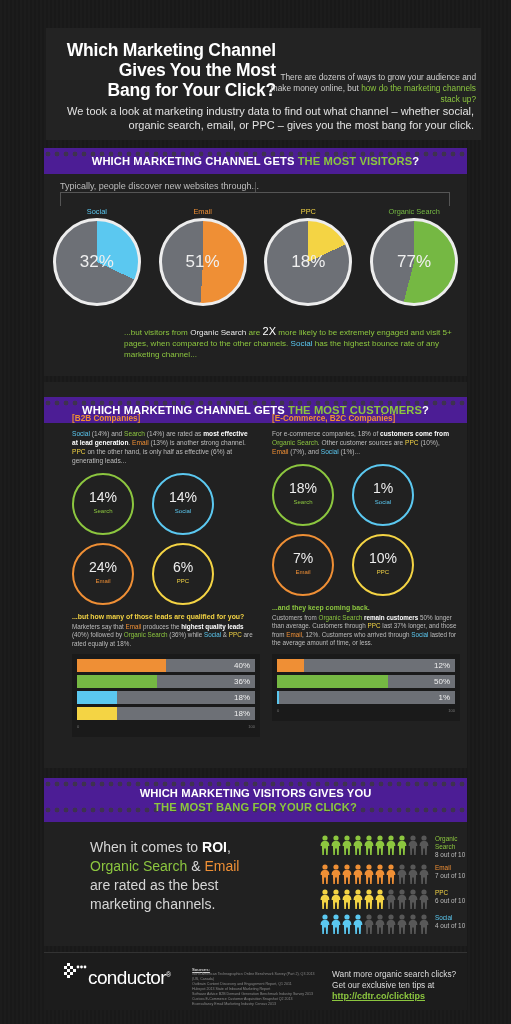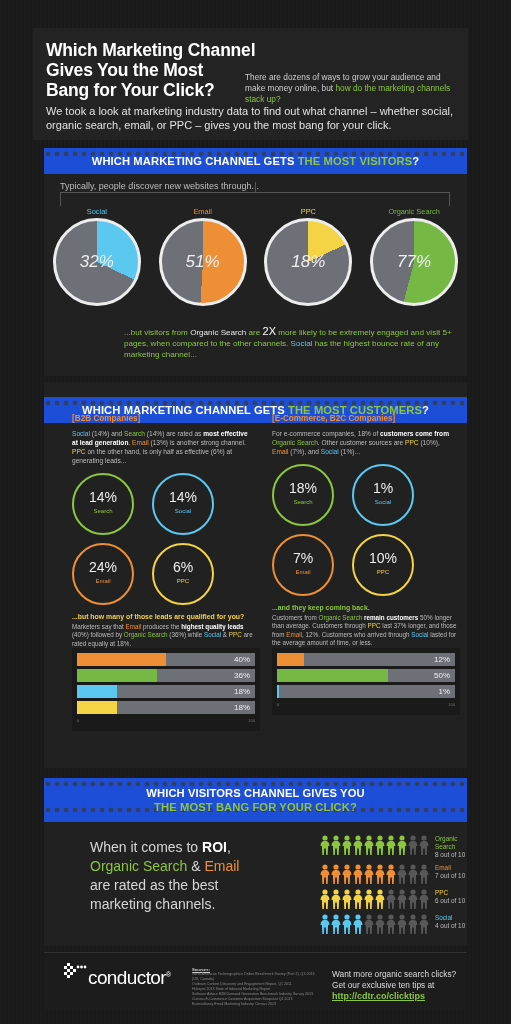--- a/index.html
+++ b/index.html
@@ -11,38 +11,38 @@
     overflow: hidden;
     position: relative;
   }
   .page { position: relative; width: 511px; height: 1024px; background:
      repeating-linear-gradient(90deg, #1c1c1c 0px, #1c1c1c 2px, #191919 2px, #191919 4px); }
 
   
   .panel { position: absolute; background: #232323; }
 
   
-  #hdr { left: 33px; top: 28px; width: 435px; height: 112px; background:#232323; }
+  #hdr { left: 46px; top: 28px; width: 435px; height: 112px; background:#232323;text-align:right; }
   #hdr .title {
     font-size: 17.5px; font-weight: bold; color: #ffffff; line-height: 20px;
     letter-spacing: -0.2px; padding: 12px 0 0 13px; width: 230px;
   }
   #hdr .sub {
     position: absolute; left: 212px; top: 44px; width: 218px;
     font-size: 8.3px; line-height: 11px; color: #cfcfcf;
   }
   #hdr .sub .grn { color: #8cc63f; }
   #hdr .lead {
     position: absolute; left: 13px; top: 76px; width: 415px;
     font-size: 11px; line-height: 14px; color: #e2e2e2;
   }
 
   
   .secbar {
-    position: absolute; height: 26px; background: #1d4ed8;
+    position: absolute; height: 26px; background: #4c1d95;
     display: flex; align-items: center; justify-content: center;
     overflow: hidden;
   }
   .secbar .txt { font-size: 11.2px; font-weight: bold; color: #ffffff; letter-spacing: .1px; z-index:2; }
   .secbar .txt .grn { color: #8cc63f; }
   .peoplestrip {
     position: absolute; top: 0; bottom: 0; width: 100%;
     background-image: radial-gradient(circle at 4px 6px, #3a3a3a 2.4px, transparent 2.6px),
                       linear-gradient(transparent, transparent);
     background-size: 9px 26px;
@@ -52,21 +52,21 @@
   
   #sec1 { position:absolute; left: 44px; top: 148px; width: 423px; height: 228px; background:#212121; }
   #sec1 .bar { left: 0; top: 0; width: 423px; }
   #sec1 .tagline { position:absolute; left: 16px; top: 33px; font-size: 9px; color:#bdbdbd; }
   .pielabels { position:absolute; top: 59px; left: 0; width: 423px; display:flex; }
   .pielabels div { flex:1; text-align:center; font-size: 7.4px; }
   .bracket { position:absolute; left: 16px; top: 44px; width: 390px; height: 14px;
              border-left:1px solid #555; border-right:1px solid #555; border-top:1px solid #555; }
   .bracket:after { content:""; position:absolute; left:50%; top:-11px; width:1px; height:11px; background:#555; }
   .pies { position:absolute; top: 70px; left: 0; width: 423px; display:flex; }
-  .pies .cell { flex:1; display:flex; justify-content:center;font-style:italic; }
+  .pies .cell { flex:1; display:flex; justify-content:center; }
   .pie { position:relative; width: 88px; height: 88px; border-radius:50%;
          border: 3px solid #ededed; }
   .pie .val { position:absolute; inset:0; display:flex; align-items:center; justify-content:center;
               font-size: 17px; color:#efefef; }
   #sec1 .foot { position:absolute; left: 80px; top: 178px; width: 330px;
                 font-size: 8.1px; line-height: 11px; color:#8cc63f; }
   #sec1 .foot .wht { color:#e8e8e8; }
   #sec1 .foot .blu { color:#5bc8f0; }
   #sec1 .foot .big { font-size: 11px; color:#ffffff; }
 
@@ -83,21 +83,21 @@
   .rings { position:relative; margin-top: 8px; width: 190px; }
   .ringrow { display:flex; gap: 18px; margin-bottom: 8px; }
   .ring { width: 62px; height: 62px; border-radius:50%; border:2px solid; position:relative; }
   .ring .num { position:absolute; left:0; right:0; top: 14px; text-align:center; font-size: 14px; color:#ededed; }
   .ring .lbl { position:absolute; left:0; right:0; top: 33px; text-align:center; font-size: 6px; }
 
   .subhead { font-size: 6.9px; font-weight:bold; margin-top: 4px; }
   .subtext { font-size: 6.3px; line-height: 8.4px; color:#bcbcbc; width: 186px; margin-top: 3px; }
   .subtext b { color:#ffffff; }
 
-  .bars { width: 188px; background:#1a1a1a; padding: 5px 5px 8px 5px; }
+  .bars { margin-top: 6px; width: 188px; background:#1a1a1a; padding: 5px 5px 8px 5px; }
   .brow { display:flex; align-items:center; height: 13px; margin-bottom: 3px; background:#6d7076; position:relative; }
   .bfill { height: 13px; }
   .bval { position:absolute; right: 5px; top: 0; line-height:13px; font-size: 8px; color:#efefef; }
   .axis { display:flex; justify-content:space-between; font-size: 4px; color:#777; padding-top:1px; }
 
   
   #sec3 { position:absolute; left: 44px; top: 778px; width: 423px; height: 168px; background:#212121; }
   #sec3 .bar { left:0; top:0; width:423px; height: 44px; flex-direction:column; }
   #sec3 .bar .txt { line-height: 14px; font-size: 11.2px; }
   #sec3 .roitext { position:absolute; left: 46px; top: 60px; width: 190px;
@@ -282,21 +282,21 @@
             <span>0</span>
             <span>100</span>
           </div>
         </div>
     </div>
   </div>
 
   <div id="sec3">
     <div class="secbar bar">
       <div class="peoplestrip"></div>
-      <div class="txt">WHICH VISITORS  CHANNEL GIVES YOU</div>
+      <div class="txt">WHICH MARKETING  VISITORS GIVES YOU</div>
       <div class="txt grn">
         <span class="grn">THE MOST BANG FOR YOUR CLICK</span><span class="grn">?</span>
       </div>
     </div>
     <div class="roitext">
       <span>When it comes to </span><b>ROI</b><span>,</span><br>
       <span class="grn">Organic Search</span><span> &amp; </span><span class="org">Email</span><br>
       <span>are rated as the best marketing channels.</span>
     </div>
     <div class="pictos" id="pictos">

